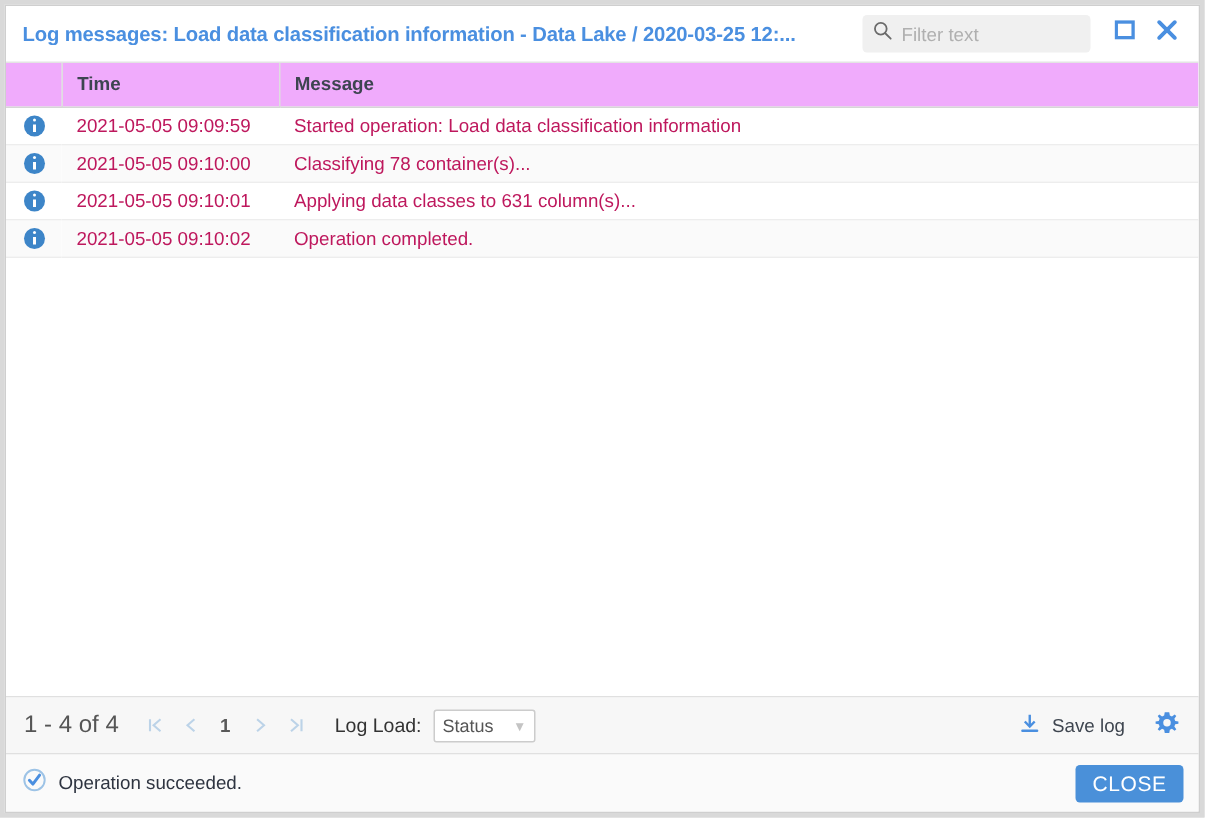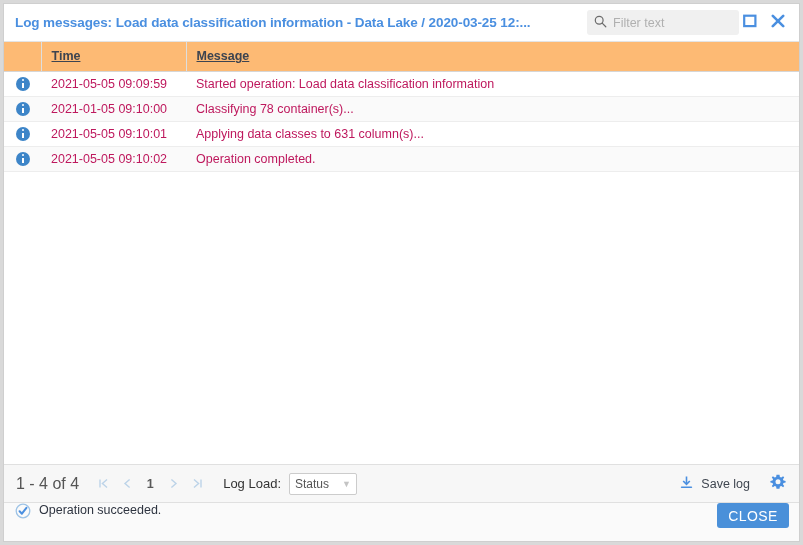--- a/index.html
+++ b/index.html
@@ -49,20 +49,21 @@
   .filter-box {
     flex: 0 0 auto;
     width: 152px;
     height: 25px;
     background: #f0f0f0;
     border-radius: 3px;
     display: flex;
     align-items: center;
     padding: 0 7px;
     box-sizing: border-box;
+    margin-right: 12px;
   }
   .filter-input {
     border: none;
     outline: none;
     background: transparent;
     font-family: "Liberation Sans", sans-serif;
     font-size: 12.5px;
     color: #333;
     width: 100%;
     margin-left: 6px;
@@ -88,31 +89,30 @@
     overflow: hidden;
     background: #ffffff;
     border-bottom: 1px solid #e0e0e0;
   }
   table.logs {
     width: 100%;
     border-collapse: collapse;
     table-layout: fixed;
   }
   table.logs thead th {
-    background: #fdba74;
+    background: #f0abfc;
     height: 29px;
     font-size: 12.5px;
     font-weight: bold;
     color: #3d4450;
     text-align: left;
     padding: 0 0 0 10px;
     border-right: 1px solid #dedede;
     border-bottom: 1px solid #d6d6d6;
     box-sizing: border-box;
-    text-decoration: underline;
   }
   table.logs thead th.col-icon { width: 37px; padding: 0; }
   table.logs thead th.col-time { width: 145px; }
   table.logs thead th.col-msg  { border-right: none; }
   table.logs tbody td {
     height: 25px;
     font-size: 12.5px;
     color: #be185d;
     padding: 0 0 0 10px;
     border-bottom: 1px solid #ededed;
@@ -198,20 +198,21 @@
   }
   .save-log-label { font-size: 12.5px; color: #3f4650; }
   .gear-btn { width: 20px; height: 20px; display:flex; align-items:center; justify-content:center; cursor:pointer; }
 
   
   .statusbar {
     height: 38px;
     min-height: 38px;
     background: #fafafa;
     display: flex;
+    align-items: center;
     padding: 0 10px 0 11px;
     box-sizing: border-box;
   }
   .status-msg {
     font-size: 12.5px;
     color: #2e3440;
     margin-left: 8px;
   }
   .sb-spacer { flex: 1 1 auto; }
   .close-button {
@@ -271,21 +272,21 @@
         </tr>
       </thead>
       <tbody>
         <tr>
           <td class="col-icon"><span class="icon-info"></span></td>
           <td>2021-05-05 09:09:59</td>
           <td>Started operation: Load data classification information</td>
         </tr>
         <tr>
           <td class="col-icon"><span class="icon-info"></span></td>
-          <td>2021-01-05 09:10:00</td>
+          <td>2021-05-05 09:10:00</td>
           <td>Classifying 78 container(s)...</td>
         </tr>
         <tr>
           <td class="col-icon"><span class="icon-info"></span></td>
           <td>2021-05-05 09:10:01</td>
           <td>Applying data classes to 631 column(s)...</td>
         </tr>
         <tr>
           <td class="col-icon"><span class="icon-info"></span></td>
           <td>2021-05-05 09:10:02</td>

